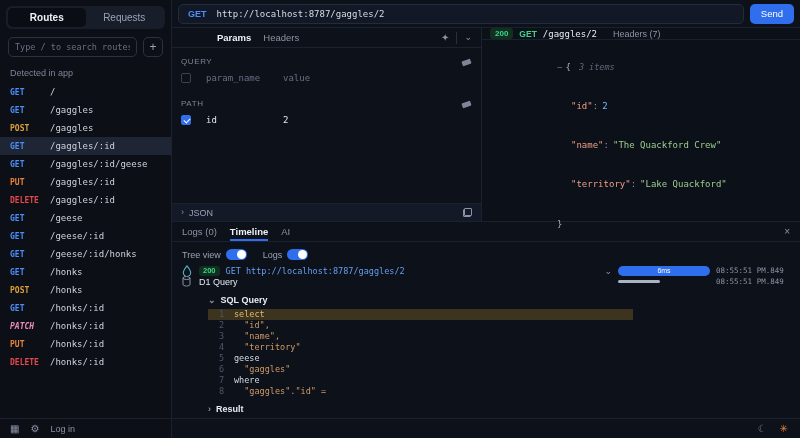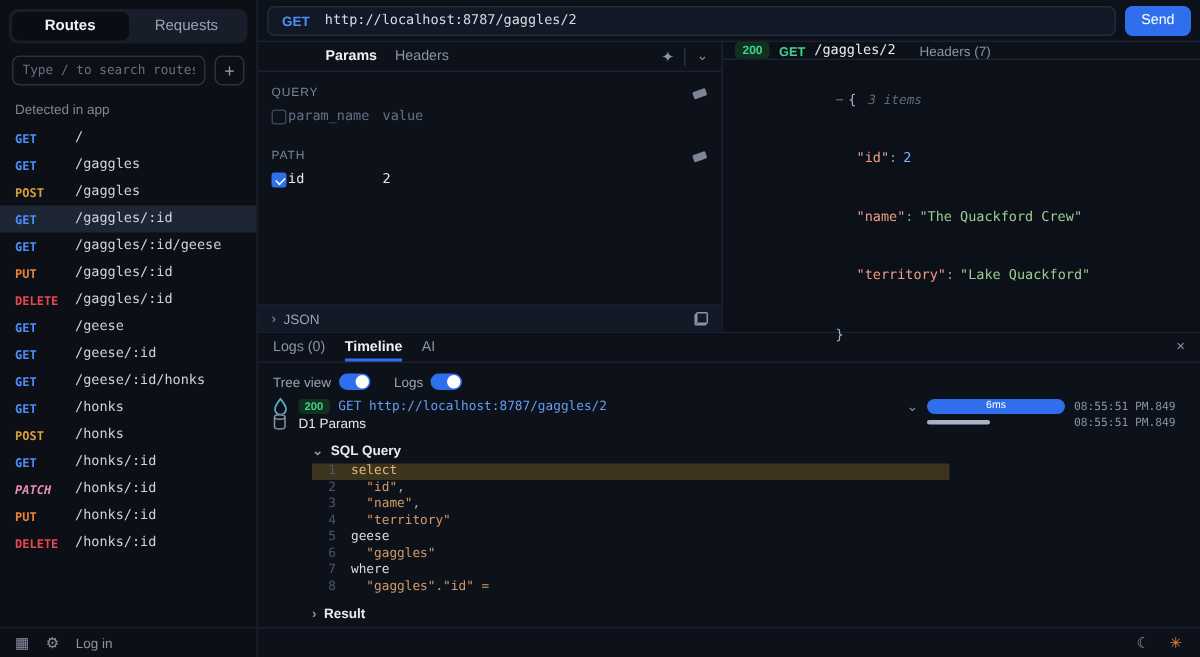--- a/index.html
+++ b/index.html
@@ -45,21 +45,21 @@
   .ptab-icons { margin-left:auto; display:flex; align-items:center; gap:7px; color:#8b93a5; }
   .wand { font-size:10px; cursor:pointer; }
   .vdiv { width:1px; height:12px; background:#262e40; }
   .chev { color:#8b93a5; font-size:9px; line-height:1; cursor:pointer; }
   .panel-body { flex:1; padding:7px 9px; }
   .group-label-row { display:flex; align-items:center; margin:2px 0 3px; }
   .group-label-row.mt { margin-top:12px; }
   .group-label { color:#7d8596; font-size:8px; letter-spacing:0.6px; }
   .eraser-icon { margin-left:auto; width:10px; height:8px; position:relative; cursor:pointer; }
   .eraser-icon::before { content:""; position:absolute; left:0; top:2px; width:9px; height:5px; background:#7d8596; border-radius:1px; transform:rotate(-20deg); }
-  .param-row { display:flex; align-items:center; gap:1px; height:18px; }
+  .param-row { display:flex; align-items:center; gap:15px; height:18px; }
   .checkbox { width:10px; height:10px; flex:0 0 10px; border:1px solid #3a4254; border-radius:2px; cursor:pointer; position:relative; }
   .checkbox.checked { background:#2f6fed; border-color:#2f6fed; }
   .checkbox.checked::after { content:""; position:absolute; left:3px; top:1px; width:3px; height:5px; border:solid #fff; border-width:0 1.5px 1.5px 0; transform:rotate(45deg); }
   .param-input { width:62px; background:transparent; border:none; outline:none; color:#e3e7ee; font-size:9px; }
   .param-input::placeholder { color:#667084; }
   .json-bar { height:18px; background:#141927; border-top:1px solid #1b212e; display:flex; align-items:center; gap:5px; padding:0 9px; color:#9aa2b3; font-size:9px; cursor:pointer; }
   .copy-icon { position:relative; width:9px; height:9px; margin-left:auto; cursor:pointer; }
   .copy-icon::before { content:""; position:absolute; left:0; bottom:0; width:6px; height:6px; border:1px solid #8b93a5; border-radius:1px; }
   .copy-icon::after { content:""; position:absolute; right:0; top:0; width:6px; height:6px; border:1px solid #8b93a5; border-radius:1px; background:#141927; }
 
@@ -314,21 +314,21 @@
         <span class="tl-time mono">08:55:51 PM.849</span>
       </div>
 
       <div class="tl-row">
         <span class="tl-icon">
           <svg width="9" height="11" viewBox="0 0 9 11">
               <ellipse cx="4.5" cy="2" rx="3.5" ry="1.5" fill="none" stroke="#8b93a5"></ellipse>
               <path d="M1 2v6.5c0 .9 1.6 1.5 3.5 1.5S8 9.4 8 8.5V2" fill="none" stroke="#8b93a5"></path>
             </svg>
         </span>
-        <span class="tl-label">D1 Params</span>
+        <span class="tl-label">D1 Query</span>
         <span class="tl-gauge">
           <span class="gauge-thin"></span>
         </span>
         <span class="tl-time mono">08:55:51 PM.849</span>
       </div>
 
       <div class="sql-header">
         <span class="chev">⌄</span>
         <span>SQL Query</span>
       </div>

